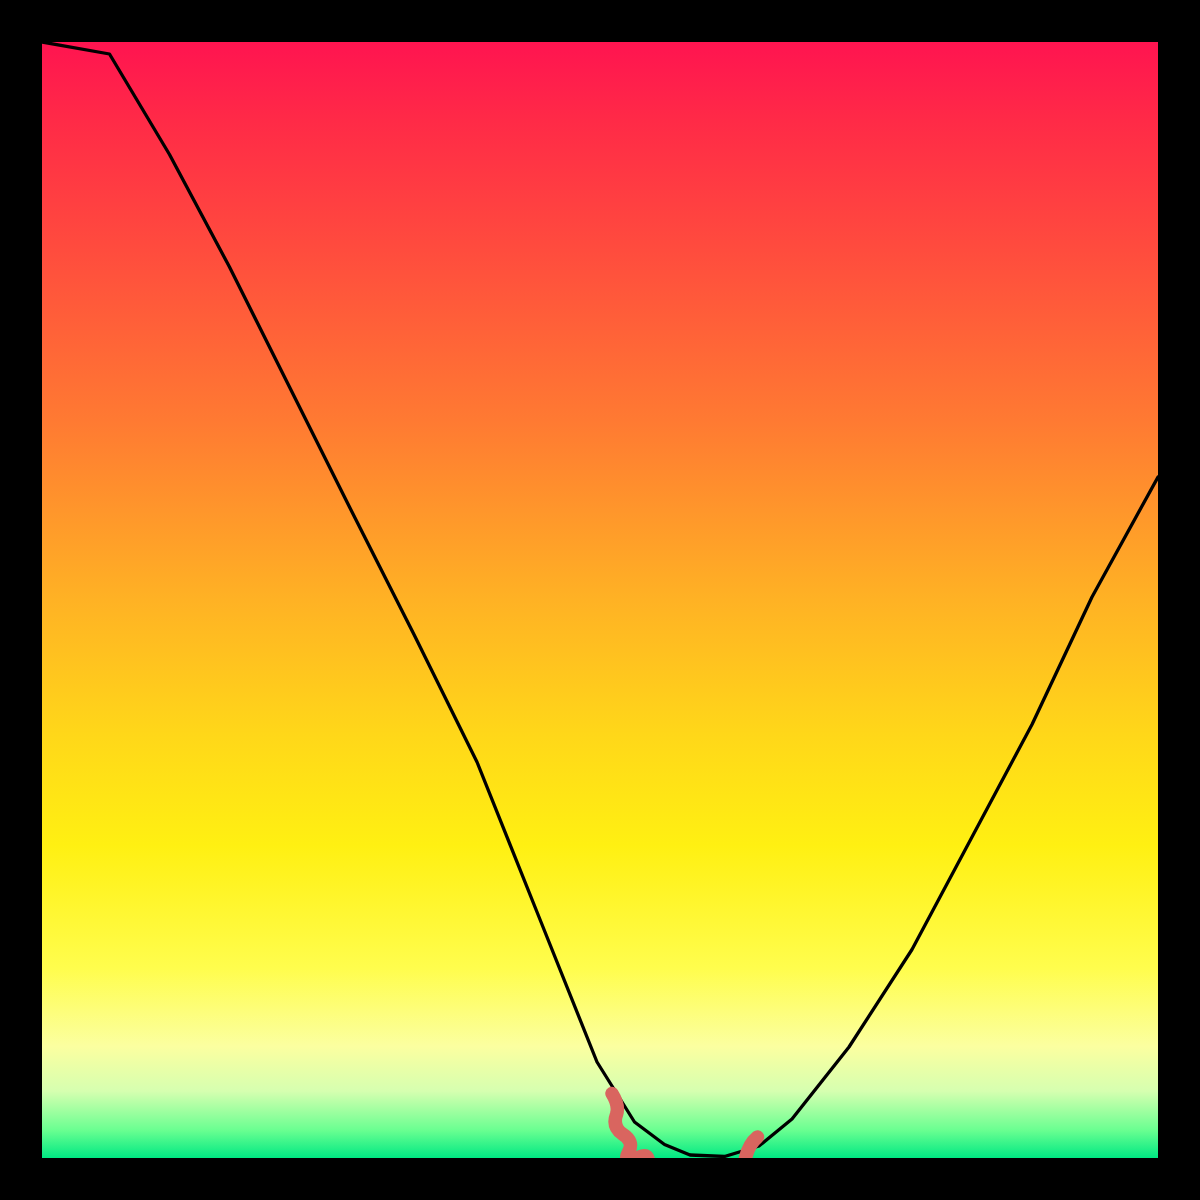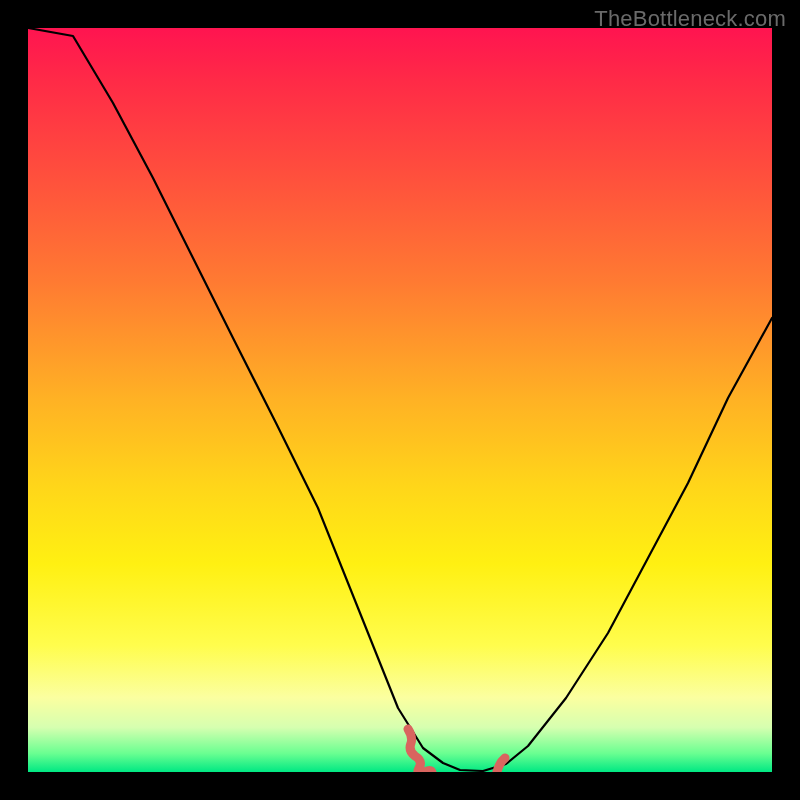--- a/index.html
+++ b/index.html
@@ -123,14 +123,13 @@
                q -2 8 10 2
                q 9 -5 7 6
                q -1 7 10 2
                q 8 -4 6 -12
                q -2 -8 8 -6
                q 7 2 9 -8
                q 2 -9 8 -14"></path>
     </svg>
   </div>
 
-  <div class="watermark">TheBottleneck.com</div>
 </div>
 
 </body></html>

